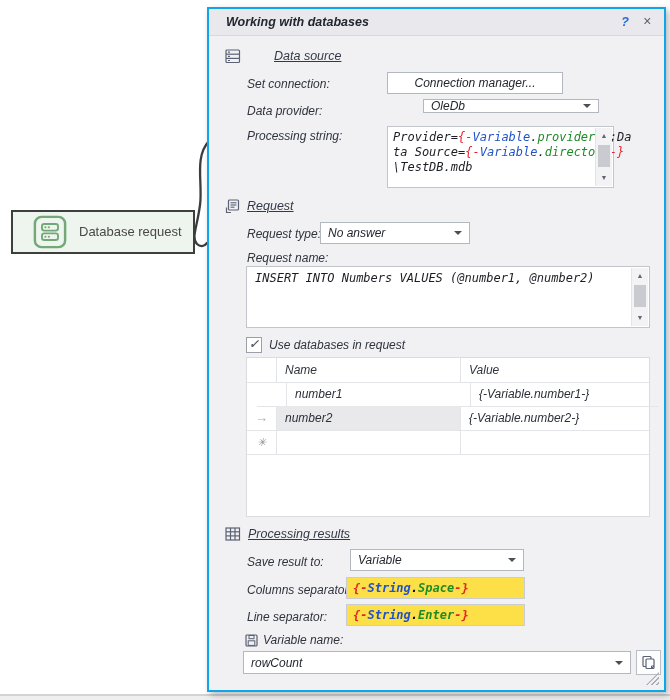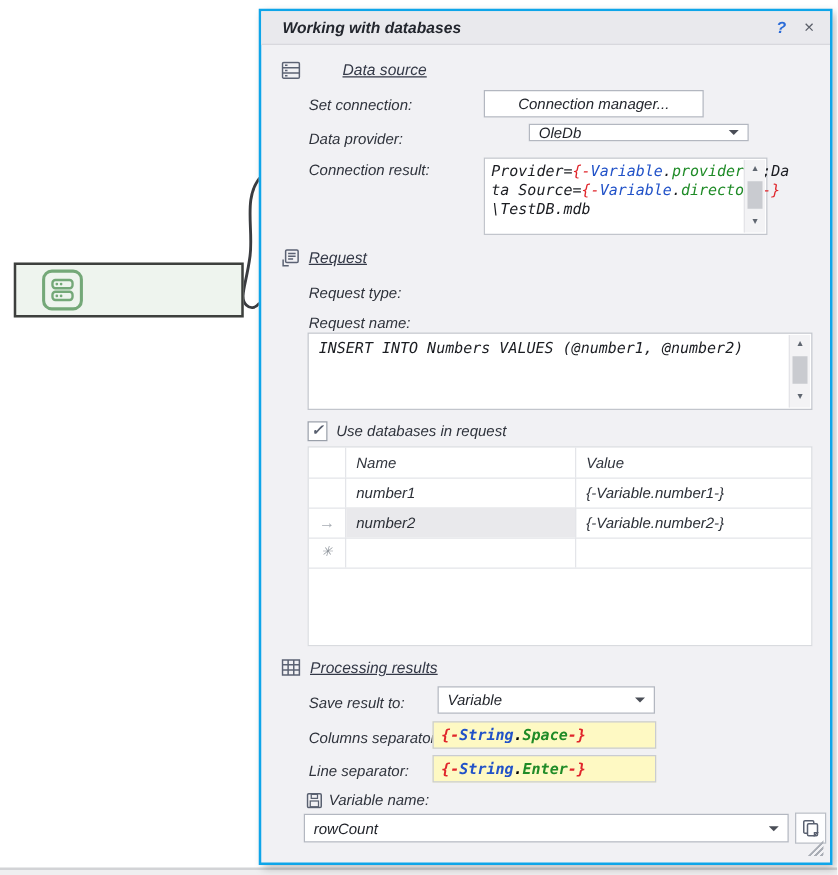--- a/index.html
+++ b/index.html
@@ -73,34 +73,34 @@
   
   .chkrow{position:absolute;left:37px;top:328px;display:flex;align-items:center;gap:7px;}
   .chkbox{width:14px;height:14px;background:#fff;border:1px solid #9aa0aa;color:#5a6170;font-size:12px;font-weight:bold;
           line-height:13px;text-align:center;cursor:default;}
   .chklbl{font-size:12px;color:#2f333c;white-space:nowrap;}
 
   
   .ptable{position:absolute;left:37px;top:348px;width:404px;height:160px;background:#ffffff;border:1px solid #d9dbdf;box-sizing:border-box;}
   .prow{position:absolute;left:0;width:402px;height:24px;}
   .prow-h{top:0;border-bottom:1px solid #e4e5e9;}
-  .prow-0{top:24px;border-bottom:1px solid #e4e5e9;}
+  .prow-0{top:24px;border-bottom:1px solid #e4e5e9;margin-left:10px;}
   .prow-1{top:48px;border-bottom:1px solid #e4e5e9;}
   .prow-2{top:72px;border-bottom:1px solid #e4e5e9;}
   .pcell{position:absolute;top:0;height:24px;line-height:24px;font-size:12px;color:#2b2f37;overflow:hidden;white-space:nowrap;box-sizing:border-box;}
   .pc-m{left:0;width:30px;border-right:1px solid #e4e5e9;text-align:center;color:#9aa0a8;}
   .pc-n{left:30px;width:184px;border-right:1px solid #e4e5e9;padding-left:8px;}
   .pc-v{left:214px;width:188px;padding-left:8px;}
   .pc-hdr{color:#30343d;}
   .sel{background:#e9e9ec;}
   .mark-arrow{font-size:13px;color:#a7acb3;}
   .mark-star{font-size:11px;color:#8f959c;}
 
   
-  .field{position:absolute;background:#fef9c3;border:1px solid #c9ccd2;box-sizing:border-box;display:flex;align-items:center;padding-left:6px;
+  .field{position:absolute;background:#fde047;border:1px solid #c9ccd2;box-sizing:border-box;display:flex;align-items:center;padding-left:6px;
          font-family:"DejaVu Sans Mono","Liberation Mono",monospace;font-size:12px;font-weight:bold;white-space:nowrap;}
   .f-colsep{left:137px;top:568px;width:179px;height:22px;}
   .f-linesep{left:137px;top:595px;width:179px;height:22px;}
 
   .varname-row{position:absolute;left:36px;top:624px;display:flex;align-items:center;gap:5px;justify-content:flex-end;}
   .varname-lbl{font-size:12px;color:#2f333c;white-space:nowrap;}
 
   .copybtn{position:absolute;left:427px;top:641px;width:25px;height:25px;background:#fdfdfe;border:1px solid #b9bdc5;
            box-sizing:border-box;display:flex;align-items:center;justify-content:center;cursor:default;}
 
@@ -126,20 +126,21 @@
       <svg width="34" height="34" viewBox="0 0 36 36">
         <rect x="2" y="2" width="32" height="32" rx="7" fill="none" stroke="#74a878" stroke-width="2.6"></rect>
         <rect x="9.5" y="9.5" width="17" height="7" rx="2.5" fill="none" stroke="#74a878" stroke-width="2"></rect>
         <rect x="9.5" y="19.5" width="17" height="7" rx="2.5" fill="none" stroke="#74a878" stroke-width="2"></rect>
         <circle cx="13.2" cy="13" r="1.15" fill="#74a878"></circle>
           <circle cx="16.8" cy="13" r="1.15" fill="#74a878"></circle>
         <circle cx="13.2" cy="23" r="1.15" fill="#74a878"></circle>
           <circle cx="16.8" cy="23" r="1.15" fill="#74a878"></circle>
       </svg>
     </span>
+    <span class="block-label">Database request</span>
   </div>
 
   <div class="panel">
     <div class="titlebar">
       <span class="title">Working with databases</span>
       <span class="helpbtn">?</span>
       <span class="closebtn">×</span>
     </div>
 
     <div class="sec sec-ds">
@@ -158,21 +159,21 @@
 
     <span class="lbl l-setconn">Set connection:</span>
     <div class="btn b-connmgr">Connection manager...</div>
 
     <span class="lbl l-provider">Data provider:</span>
     <div class="combo c-provider">
       <span>OleDb</span>
       <span class="arr"></span>
     </div>
 
-    <span class="lbl l-connstr">Connection result:</span>
+    <span class="lbl l-connstr">Processing string:</span>
     <div class="ta ta-connstr">
       <div class="code connstr-text">Provider=<span class="cr">{-</span><span class="cb">Variable</span>.<span class="cg">provider</span><span class="cr">-}</span>;Data Source=<span class="cr">{-</span><span class="cb">Variable</span>.<span class="cg">directory</span><span class="cr">-}</span>\TestDB.mdb</div>
       <div class="vsb">
         <div class="sb-btn sb-up">▲</div>
         <div class="sb-thumb"></div>
         <div class="sb-btn sb-down">▼</div>
       </div>
     </div>
 
     <div class="sec sec-rq">
@@ -182,20 +183,24 @@
           <line x1="5.5" y1="3.8" x2="11.5" y2="3.8" stroke="#5b6273" stroke-width="1.1"></line>
           <line x1="5.5" y1="6" x2="11.5" y2="6" stroke="#5b6273" stroke-width="1.1"></line>
           <line x1="5.5" y1="8.2" x2="9.5" y2="8.2" stroke="#5b6273" stroke-width="1.1"></line>
           <path d="M1.5 8.5 V13.5 H6" fill="none" stroke="#5b6273" stroke-width="1.2"></path>
         </svg>
       </span>
       <span class="t">Request</span>
     </div>
 
     <span class="lbl l-reqtype">Request type:</span>
+    <div class="combo c-reqtype">
+      <span>No answer</span>
+      <span class="arr"></span>
+    </div>
 
     <span class="lbl l-reqtext">Request name:</span>
     <div class="ta ta-reqtext">
       <div class="code reqtext-text">INSERT INTO Numbers VALUES (@number1, @number2)</div>
       <div class="vsb">
         <div class="sb-btn sb-up">▲</div>
         <div class="sb-thumb"></div>
         <div class="sb-btn sb-down">▼</div>
       </div>
     </div>

